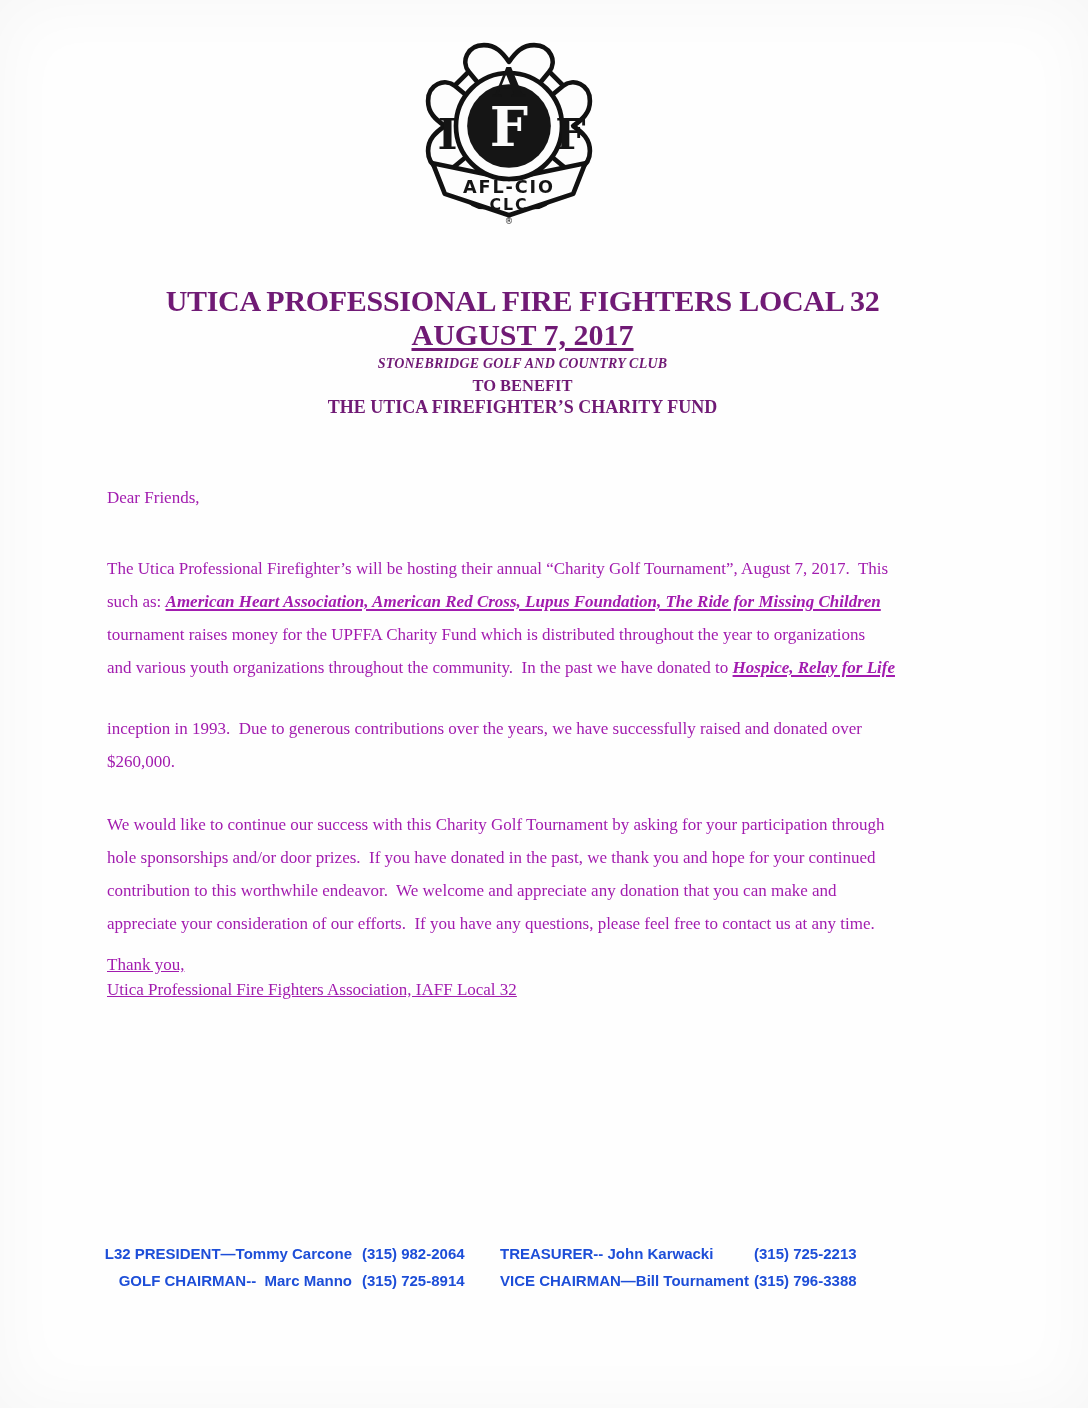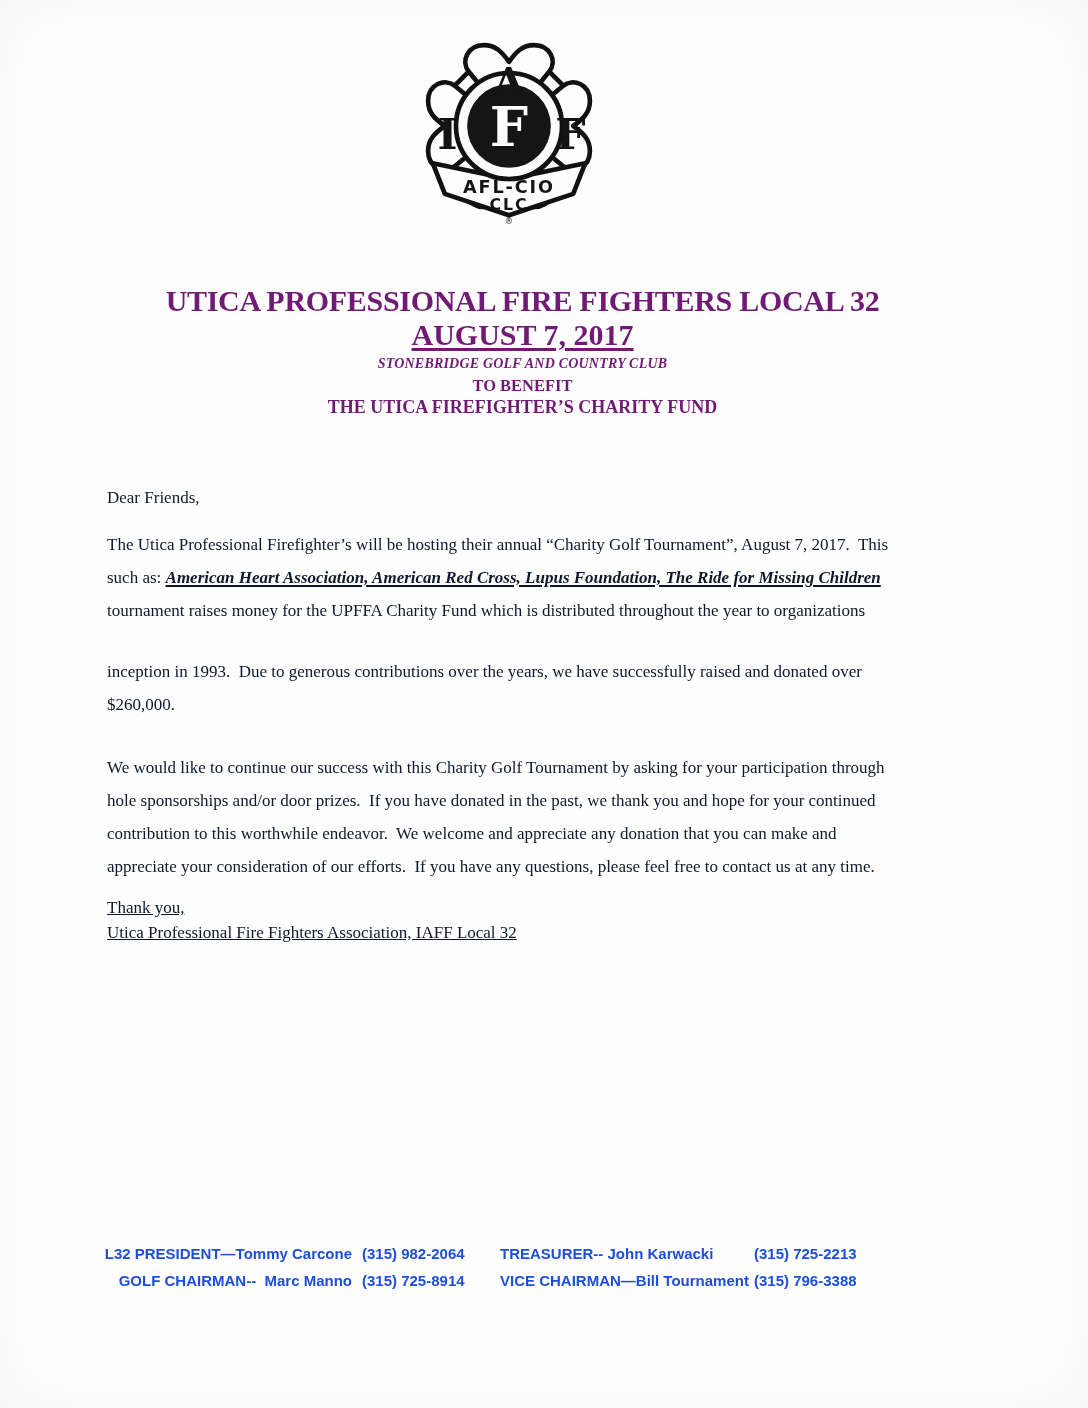--- a/index.html
+++ b/index.html
@@ -20,24 +20,24 @@
   
   .header { position:absolute; top:284px; left:0; right:43px; text-align:center; color:#701a75; }
   .title   { font-size:30px; font-weight:bold; line-height:34px; letter-spacing:-0.3px; }
   .dateline{ font-size:30px; font-weight:bold; line-height:34px;
              text-decoration:underline; text-decoration-thickness:3px; text-underline-offset:3px; }
   .venue   { font-size:14px; font-weight:bold; font-style:italic; line-height:23px; letter-spacing:0.2px; }
   .benefit1{ font-size:16.5px; font-weight:bold; line-height:21px; }
   .benefit2{ font-size:18px;   font-weight:bold; line-height:22px; }
 
   
-  .letter { position:absolute; left:107px; top:486px; font-size:17px; color:#0f172a; }
+  .letter { position:absolute; left:107px; top:486px; font-size:17px; color:#a21caf; }
   .salutation { line-height:24px; white-space:pre; }
   .para { }
-  .para.p1 { margin-top:18px; }
+  .para.p1 { margin-top:42px; }
   .para.p2 { margin-top:28px; }
   .para.p3 { margin-top:30px; }
   .line { line-height:33px; white-space:pre; }
   .plain { }
   .emph { font-weight:bold; font-style:italic; text-decoration:underline; text-decoration-thickness:2px; text-underline-offset:2px; }
   .closing { margin-top:12px;text-decoration:underline; }
   .closing div { line-height:25px; white-space:pre; }
 
   
   .footer { position:absolute; left:80px; top:1240px;
@@ -83,20 +83,21 @@
     <div class="benefit2">THE UTICA FIREFIGHTER’S CHARITY FUND</div>
   </div>
 
   <div class="letter">
     <div class="salutation">Dear Friends,</div>
     <div>
         <div class="para p1">
           <div class="line"><span class="plain">The Utica Professional Firefighter’s will be hosting their annual “Charity Golf Tournament”, August 7, 2017.  This</span></div>
           <div class="line"><span class="plain">such as: </span><span class="emph">American Heart Association, American Red Cross, Lupus Foundation, The Ride for Missing Children</span></div>
           <div class="line"><span class="plain">tournament raises money for the UPFFA Charity Fund which is distributed throughout the year to organizations</span></div>
+          <div class="line"><span class="plain">and various youth organizations throughout the community.  In the past we have donated to </span><span class="emph">Hospice, Relay for Life</span></div>
         </div>
         <div class="para p2">
           <div class="line"><span class="plain">inception in 1993.  Due to generous contributions over the years, we have successfully raised and donated over</span></div>
           <div class="line"><span class="plain">$260,000.</span></div>
         </div>
         <div class="para p3">
           <div class="line"><span class="plain">We would like to continue our success with this Charity Golf Tournament by asking for your participation through</span></div>
           <div class="line"><span class="plain">hole sponsorships and/or door prizes.  If you have donated in the past, we thank you and hope for your continued</span></div>
           <div class="line"><span class="plain">contribution to this worthwhile endeavor.  We welcome and appreciate any donation that you can make and</span></div>
           <div class="line"><span class="plain">appreciate your consideration of our efforts.  If you have any questions, please feel free to contact us at any time.</span></div>

